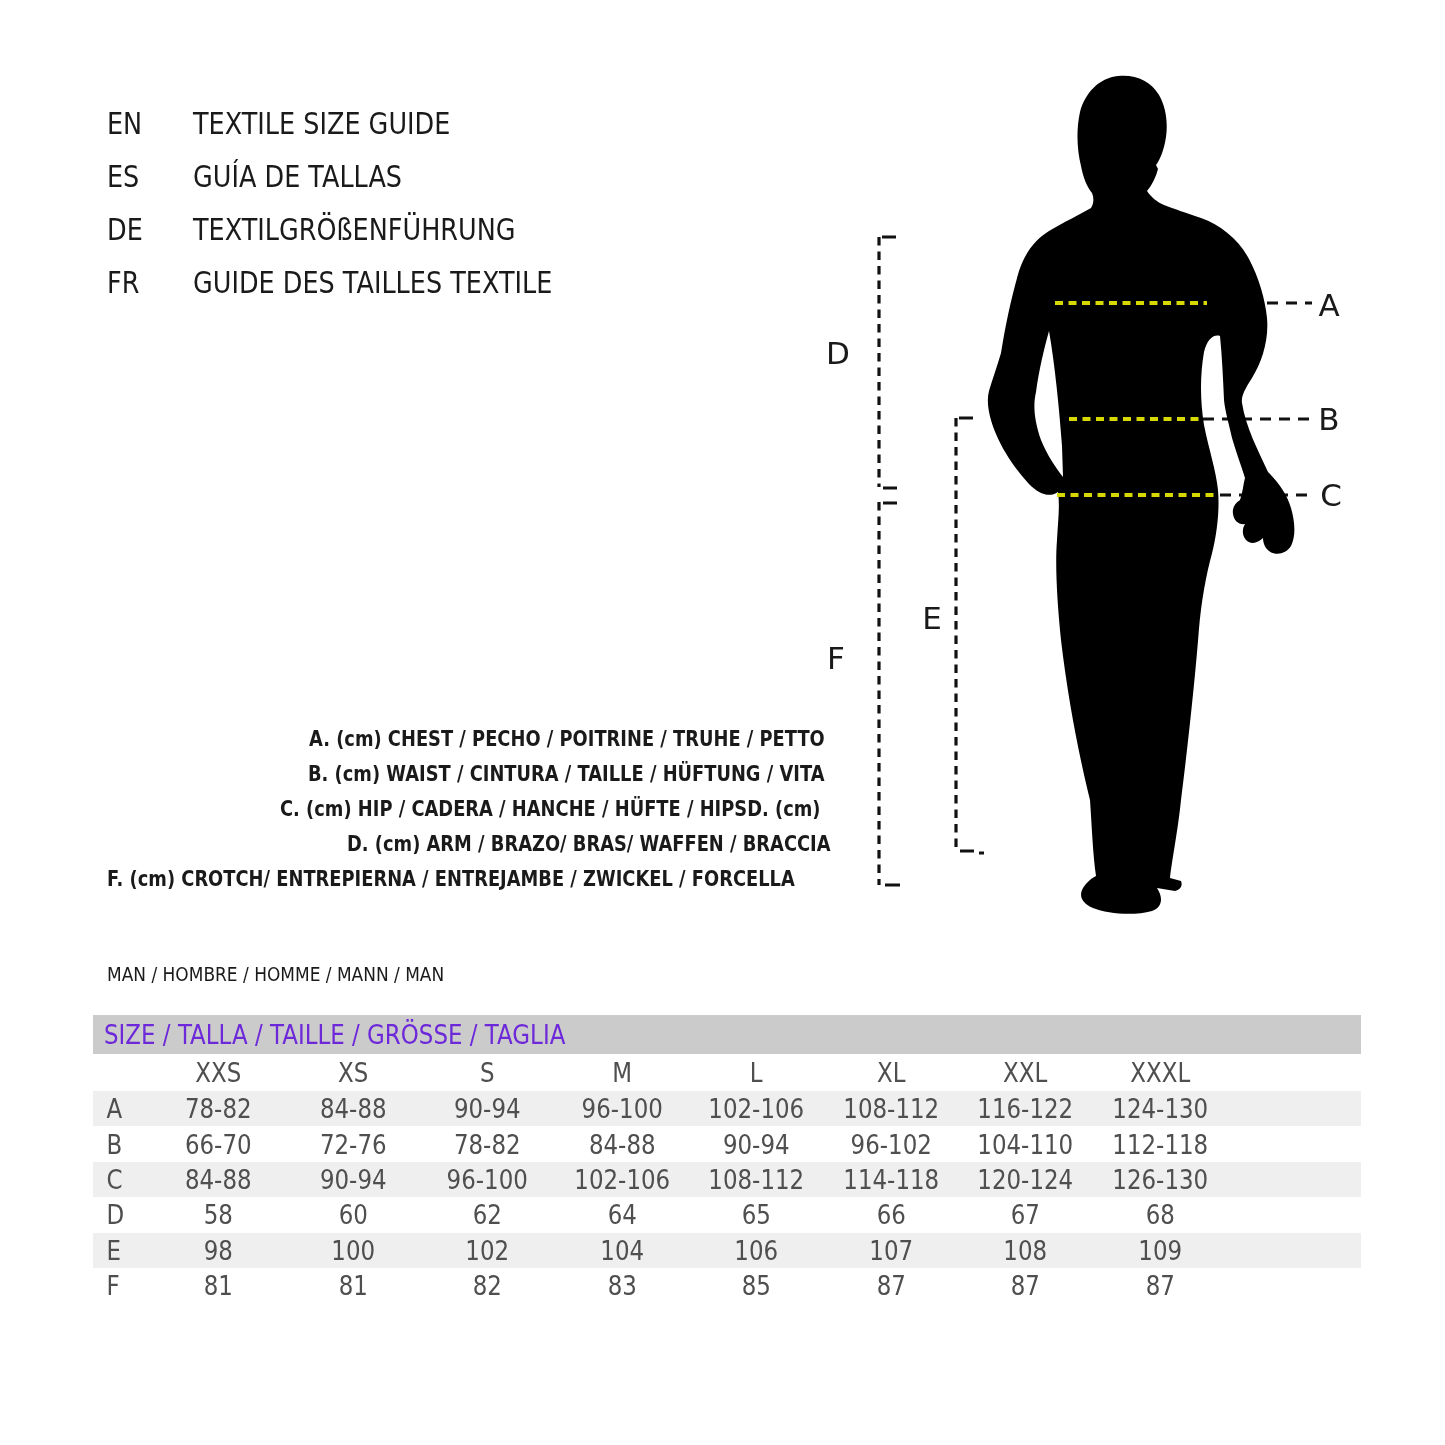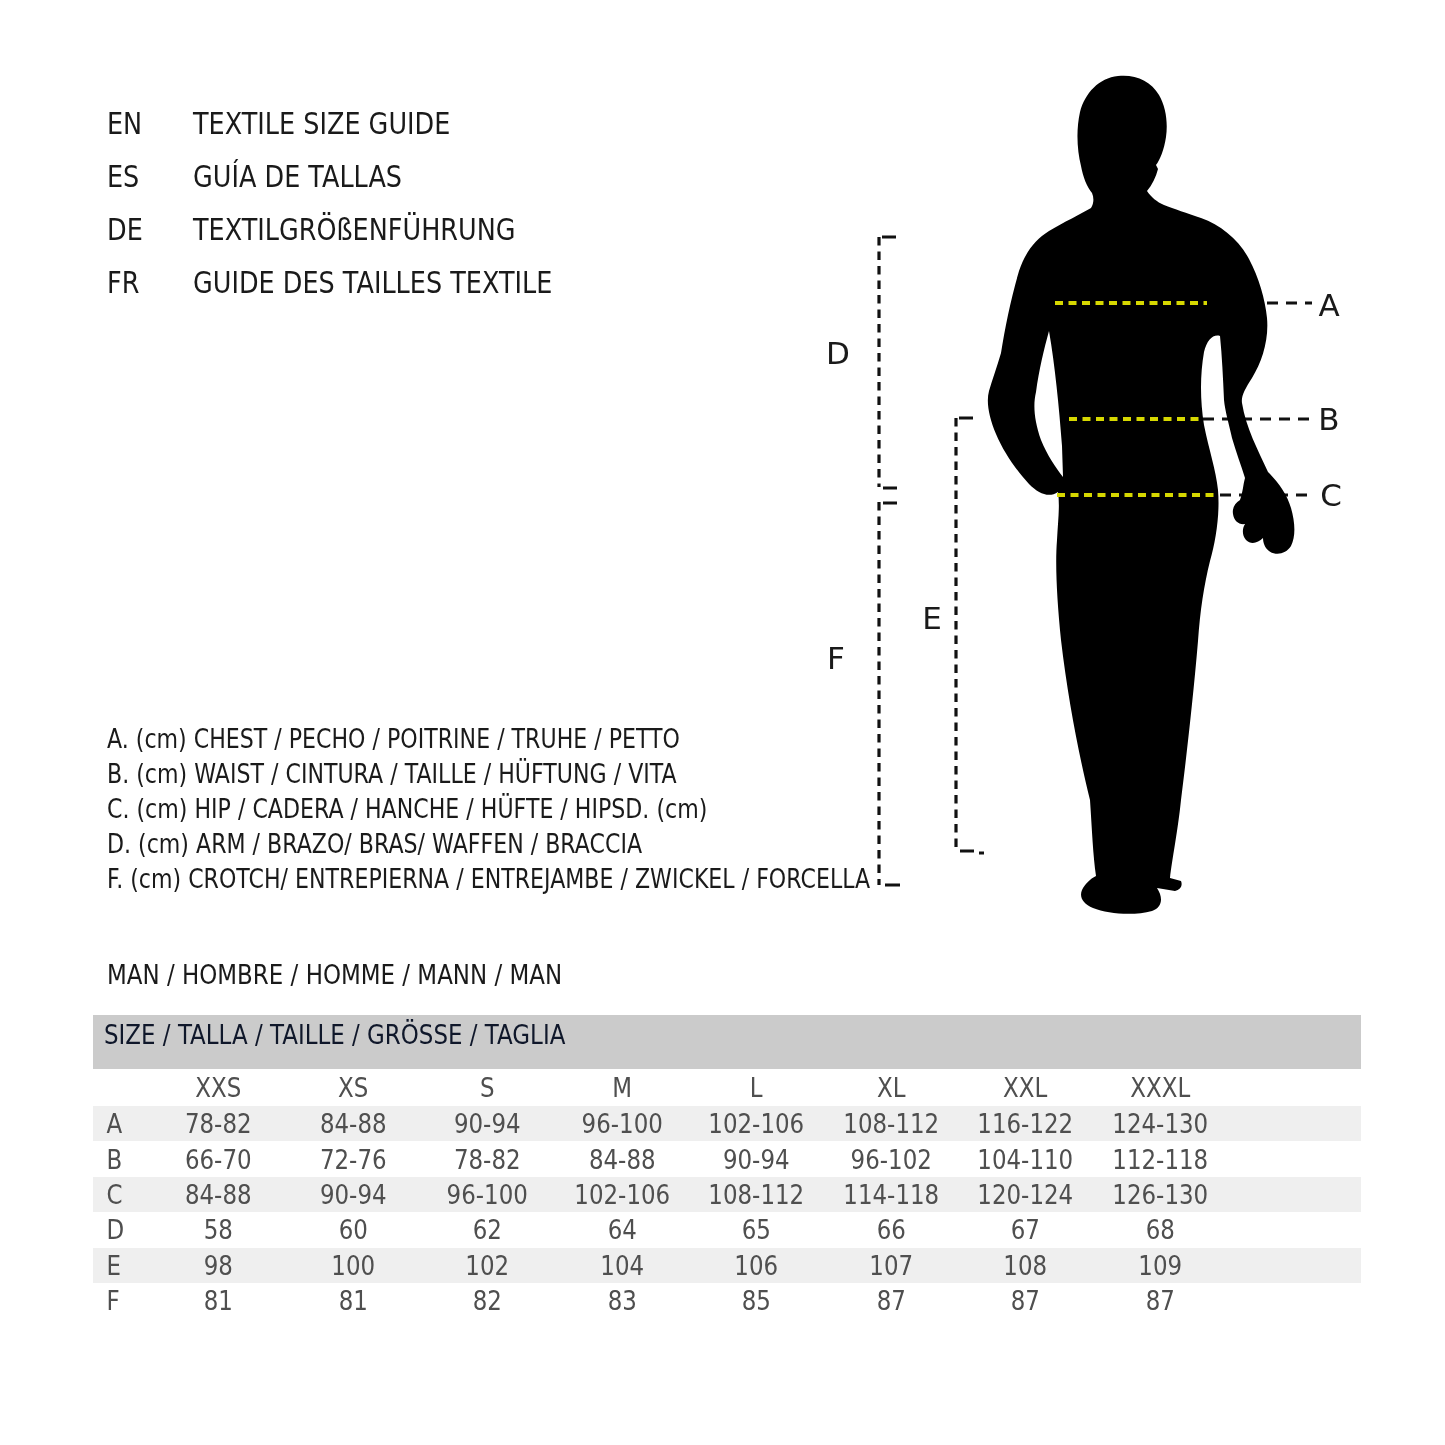--- a/index.html
+++ b/index.html
@@ -11,28 +11,28 @@
   .abs{position:absolute;}
   .condensed{display:inline-block;transform:scaleX(0.85);transform-origin:0 50%;white-space:nowrap;}
 
   
   .lang-block{left:107px;top:90px;}
   .lang-row{height:38px;line-height:38px;font-size:30px;font-weight:500;margin-top:15px;}
   .lang-code{display:inline-block;width:86px;vertical-align:top;}
 
   
   .desc-block{left:107px;top:722px;}
-  .desc-row{height:35px;line-height:35px;font-size:26px;font-weight:400;}
+  .desc-row{height:35px;line-height:35px;font-size:21px;font-weight:700;text-align:right;}
 
   
-  .cat-line{left:107px;top:957px;height:35px;line-height:35px;font-size:27px;font-weight:500;}
+  .cat-line{left:107px;top:957px;height:35px;line-height:35px;font-size:20px;font-weight:500;}
 
   
   .size-table{left:93px;top:1015px;width:1268px;}
-  .table-bar{height:54px;line-height:39px;background:#cbcbcb;color:#0f172a;
+  .table-bar{height:39px;line-height:39px;background:#cbcbcb;color:#6d28d9;
              font-size:27px;padding-left:11px;box-sizing:border-box;}
   .trow{display:grid;grid-template-columns:58px repeat(8,134.5px);align-items:center;width:100%;}
   .thead{height:37px;}
   .drow{height:35.4px;}
   .stripe{background:#efefef;}
   .cell{font-size:27px;color:#4f4f4f;text-align:center;transform:scaleX(0.85);}
   .rkey{font-size:27px;color:#4f4f4f;text-align:left;padding-left:16px;transform:scaleX(0.85);transform-origin:0 50%;}
 
   
   .fig-svg{left:810px;top:40px;width:580px;height:930px;}

